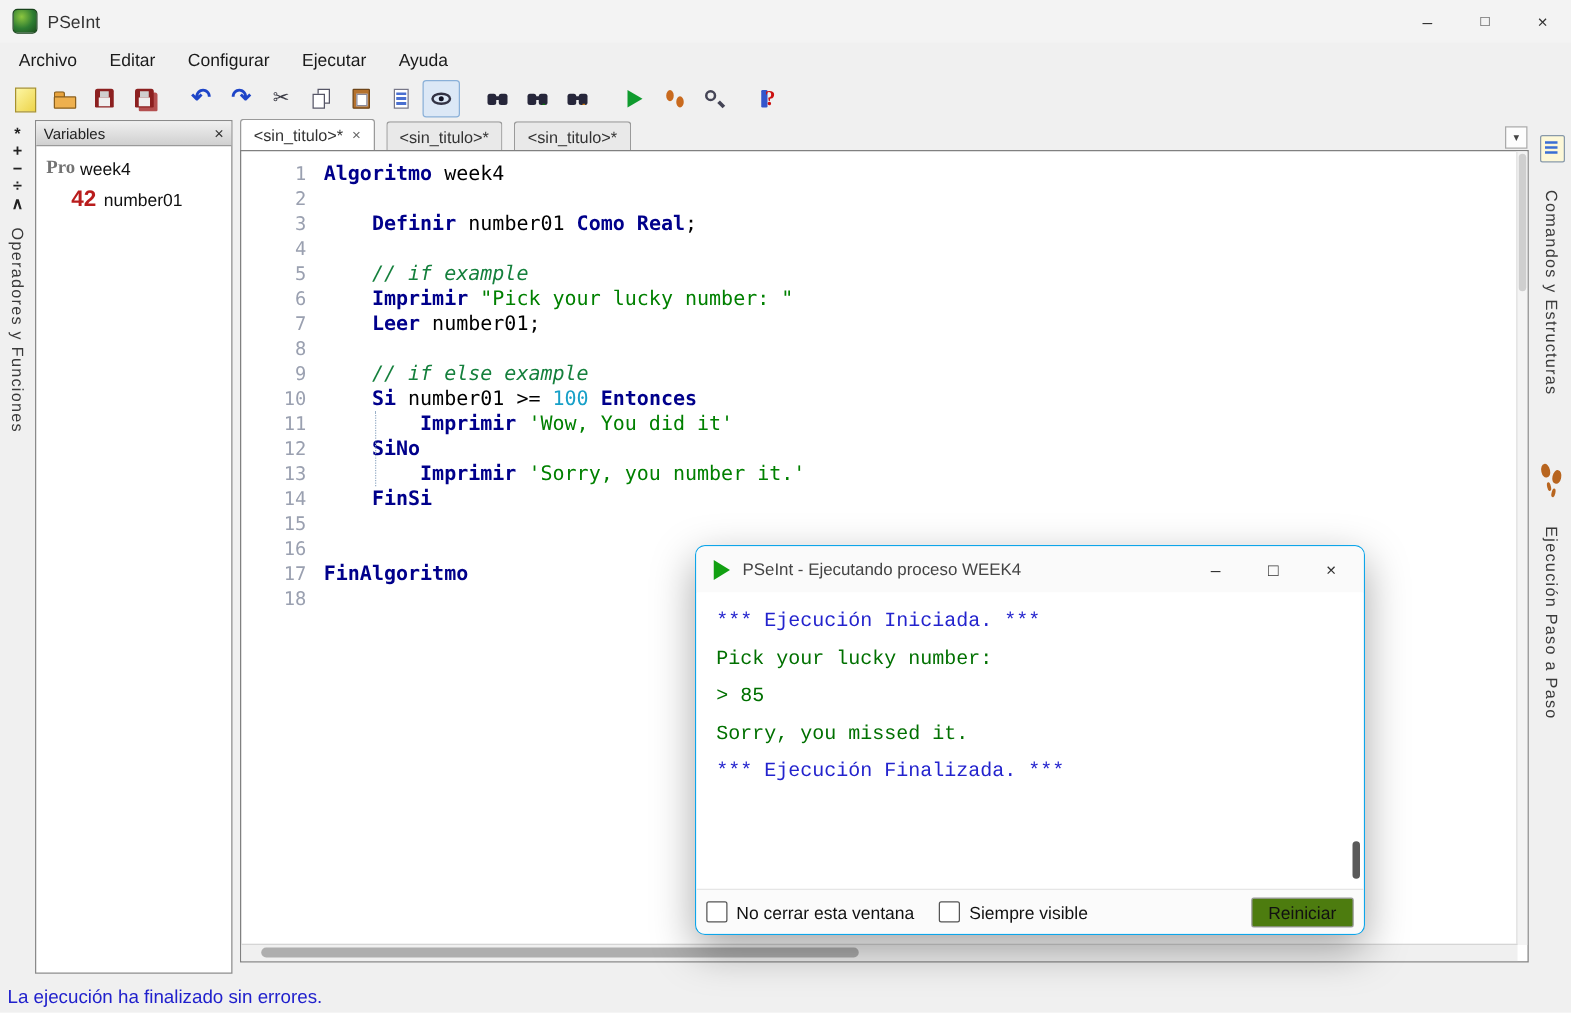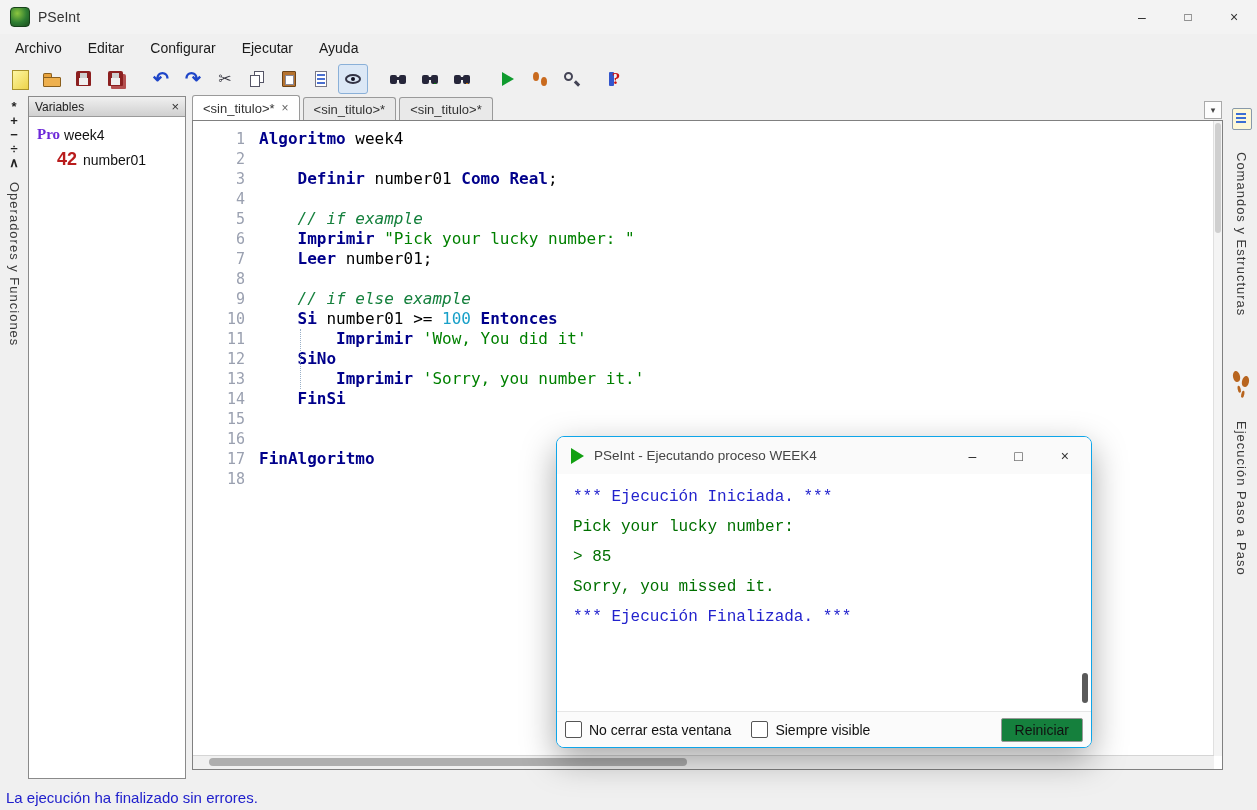--- a/index.html
+++ b/index.html
@@ -64,29 +64,29 @@
   .v-label{writing-mode:vertical-rl;font-size:13px;color:#3a3a3a;letter-spacing:1px}
   .left-strip .v-label{margin-top:12px}
 
   
   .vars{position:absolute;left:28px;top:96px;width:156px;bottom:31px;background:#fff;border:1px solid #8a8a8a}
   .vars-header{height:19px;background:linear-gradient(#f0f0f0,#d0d0d0);border-bottom:1px solid #9a9a9a;display:flex;align-items:center;font-size:12px;padding:0 6px;color:#222}
   .vars-close{margin-left:auto;font-size:13px;color:#333}
   .vars-body{padding-top:5px}
   .var-row{display:flex;align-items:center;height:25px;font-size:14px}
   .var-badge{display:inline-block;min-width:22px}
-  .badge-process{font-family:"Liberation Serif",serif;font-weight:bold;font-size:15px;color:#6d28d9}
+  .badge-process{font-family:"Liberation Serif",serif;font-weight:bold;font-size:15px;color:#737373}
   .badge-real{color:#b91c1c;font-weight:bold;font-size:18px}
   .var-label{margin-left:4px;color:#111}
 
   
   .editor-wrap{position:absolute;left:192px;top:96px;width:1031px;bottom:40px}
   .tab-bar{height:24px;display:flex;align-items:flex-end}
   .tab{height:22px;padding:0 10px;display:flex;align-items:center;gap:7px;font-size:13px;color:#333;
-       background:#e9e9e9;border:1px solid #9a9a9a;border-bottom:none;margin-right:3px;border-radius:3px 3px 0 0}
+       background:#e9e9e9;border:1px solid #9a9a9a;border-bottom:none;margin-right:9px;border-radius:3px 3px 0 0}
   .tab.active{background:#fff;height:24px;z-index:2}
   .tab-close{font-size:12px;color:#666}
   .tab-dropdown{position:absolute;right:1px;top:5px;width:16px;height:16px;border:1px solid #aaa;background:#fdfdfd;
                 display:flex;align-items:center;justify-content:center;font-size:9px;color:#444;z-index:3}
   .editor{position:absolute;left:0;top:24px;right:0;bottom:0;background:#fff;border:1px solid #808080;overflow:hidden}
   .code-area{padding-top:8px;position:relative}
   .code-line{display:flex;height:20px;line-height:20px;font-family:"DejaVu Sans Mono",monospace;font-size:16px}
   .gutter{flex:0 0 52px;text-align:right;padding-right:14px;color:#9aa0b0;font-size:15px}
   .code{white-space:pre}
   .seg-kw{color:#00008b;font-weight:bold}
@@ -126,21 +126,21 @@
   .out-line{line-height:30px;white-space:pre;font-family:Liberation Mono, monospace;font-size:16px}
   .out-blue{color:#2323cd}
   .out-green{color:#007000}
   .exec-thumb{position:absolute;right:3px;bottom:44px;width:6px;height:30px;background:#5a5a5a;border-radius:3px}
   .exec-bottom{position:absolute;left:0;right:0;bottom:0;height:35px;display:flex;align-items:center;padding:0 8px;
                background:#fbfbfb;border-top:1px solid #e6e6e6}
   .exec-opts{display:flex;align-items:flex-start}
   .chk-wrap{display:flex;align-items:center;margin-right:20px}
   .chk{width:15px;height:15px;border:1px solid #555;border-radius:2px;background:#fff;margin-right:7px}
   .chk-label{font-size:14px;color:#111}
-  .restart-btn{margin-left:auto;border:1px solid #999;background:#15803d;padding:3px 13px;font-size:14px;color:#111;
+  .restart-btn{margin-left:auto;border:1px solid #999;background:#4d7c0f;padding:3px 13px;font-size:14px;color:#111;
                border-radius:2px;font-family:"Liberation Sans",sans-serif}
 
   
   .statusbar{position:absolute;left:0;right:0;bottom:0;height:26px;display:flex;align-items:center;padding-left:6px;
              font-size:15px;color:#2020cc;background:#f0f0f0}
 </style>
 </head>
 <body>
 
 <div>

